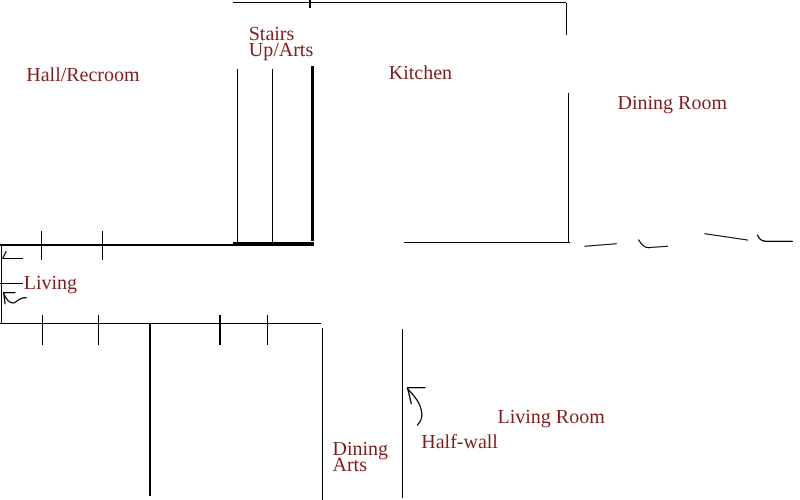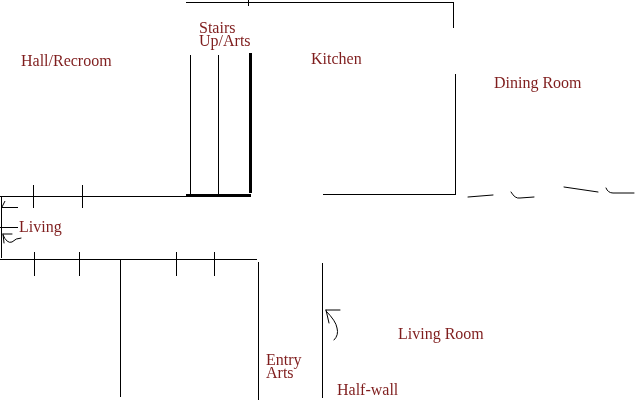--- a/index.html
+++ b/index.html
@@ -110,19 +110,19 @@
 
   <div class="room-label" style="left:311px; top:52px;">Kitchen</div>
 
   <div class="room-label" style="left:494px; top:76px;">Dining Room</div>
 
   <div class="room-label" style="left:19px; top:220px;">Living</div>
 
   <div class="room-label" style="left:398px; top:283px;margin-top:44px;">Living Room</div>
 
   <div class="room-label" style="left:266px; top:353px;">
-    <span>Entry</span>
+    <span>Dining</span>
     <span>Arts</span>
   </div>
 
-  <div class="room-label" style="left:337px; top:347px;margin-top:36px;">Half-wall</div>
+  <div class="room-label" style="left:337px; top:347px;">Half-wall</div>
 
 </div>
 
 </body></html>

